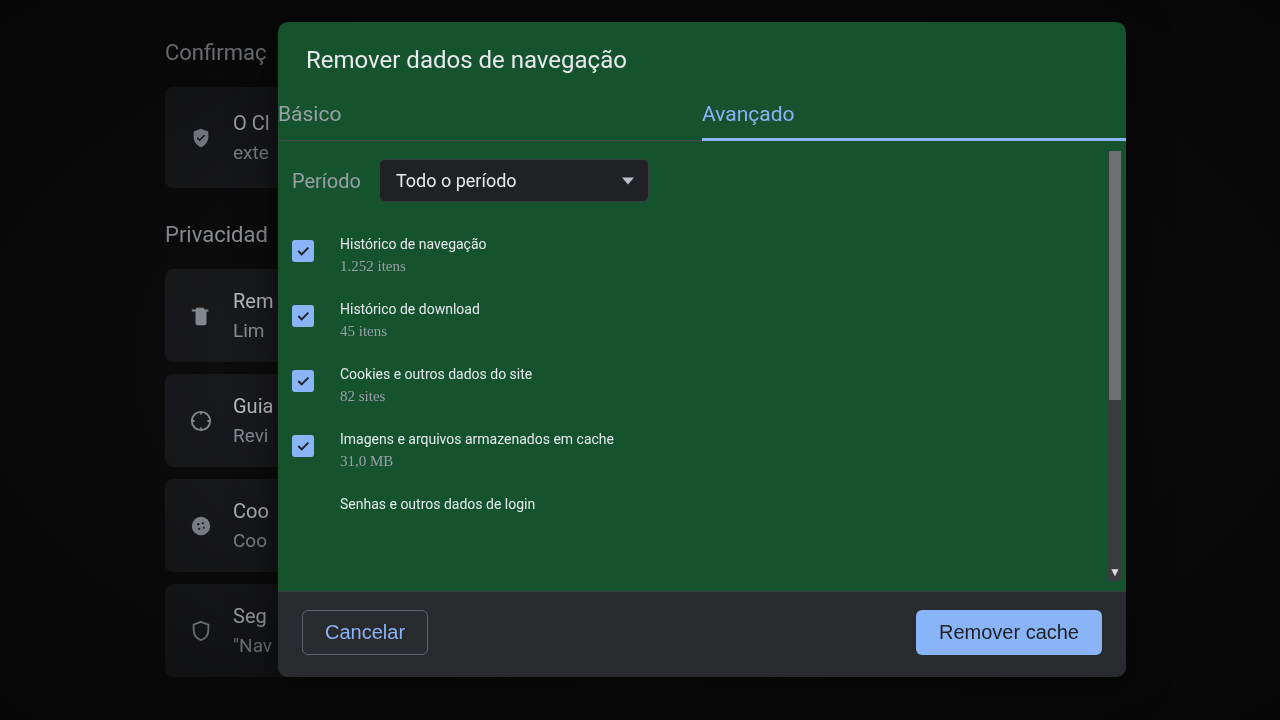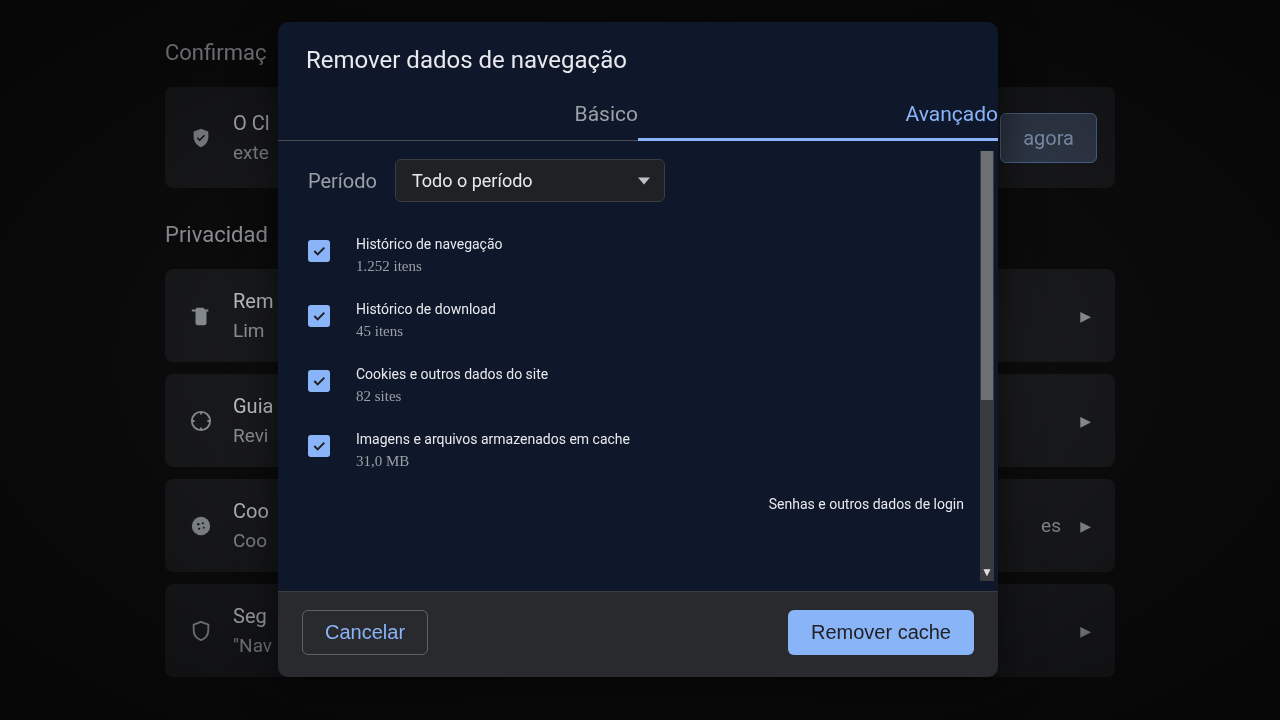--- a/index.html
+++ b/index.html
@@ -56,41 +56,41 @@
     border-radius: 6px;
     padding: 12px 22px;
     font-size: 20px;
   }
 
   
   .modal {
     position: absolute;
     left: 278px;
     top: 22px;
-    width: 720px;
-    background: #0f172a;
+    width: 848px;
+    background: #14532d;
     border-radius: 10px;
     box-shadow: 0 8px 40px rgba(0,0,0,0.6);
     display: flex;
     flex-direction: column;
     overflow: hidden;
   }
   .modal-title {
     font-size: 24px;
     color: #e8eaed;
     padding: 24px 28px 18px 28px;
     font-weight: 400;
   }
   .tabs {
     display: flex;
     border-bottom: 1px solid #4a4b4e;
   }
   .tab {
     flex: 1;
-    text-align: right;
+    text-align: left;
     padding: 10px 0 14px 0;
     font-size: 21px;
     color: #9aa0a6;
     cursor: pointer;
     position: relative;
   }
   .tab.active {
     color: #8ab4f8;
   }
   .tab.active::after {
@@ -102,21 +102,21 @@
   }
 
   .modal-body-wrap {
     position: relative;
     height: 450px;
   }
   .modal-body {
     position: absolute;
     left: 0; top: 0; bottom: 0; right: 22px;
     overflow: hidden;
-    padding: 18px 10px 0 28px;
+    padding: 18px 10px 0 12px;
   }
   
   .scrollbar-track {
     position: absolute;
     right: 4px; top: 10px; bottom: 10px;
     width: 14px;
     background: #3a3b3e;
     border-radius: 0;
   }
   .scrollbar-thumb {
@@ -165,21 +165,21 @@
     border-right: 6px solid transparent;
     border-top: 7px solid #bdc1c6;
   }
 
   .check-item {
     display: flex;
     gap: 26px;
     padding: 8px 2px 18px 2px;
     align-items: flex-start;
   }
-  .check-item.last-visible { padding-bottom: 4px; justify-content: flex-end; }
+  .check-item.last-visible { padding-bottom: 4px; }
   .checkbox {
     width: 22px; height: 22px;
     margin-top: 4px;
     border-radius: 3px;
     background: #8ab4f8;
     display: flex;
     align-items: center;
     justify-content: center;
     flex-shrink: 0;
     cursor: pointer;

